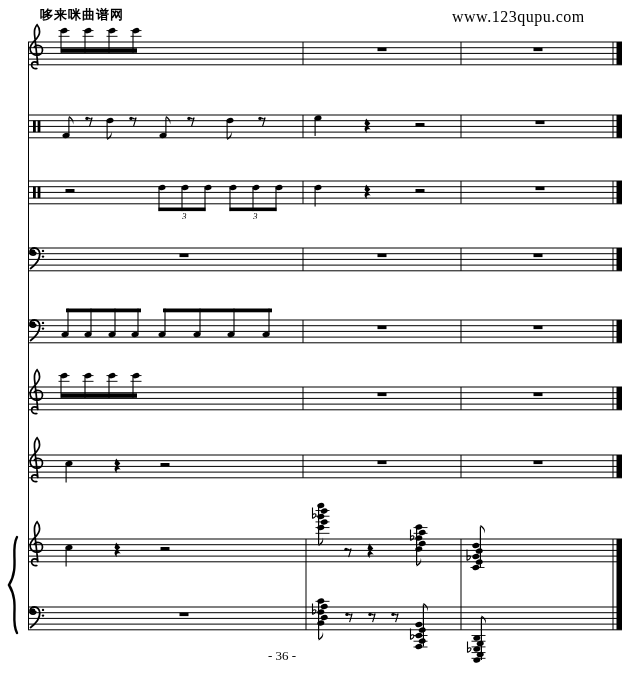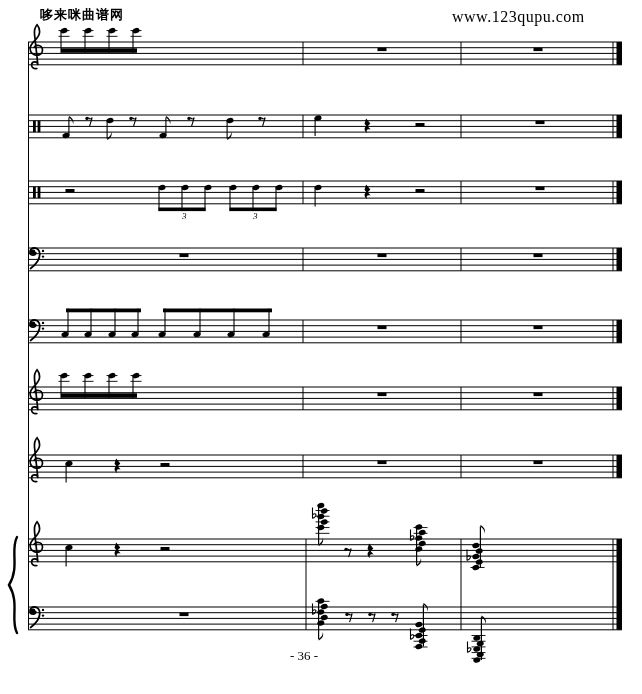--- a/index.html
+++ b/index.html
@@ -18,21 +18,21 @@
     margin-left:32px;
   }
   .site-url{
     position:absolute;left:452px;top:8px;
     font-size:16px;color:#000;
     font-family:"Liberation Serif",serif;
     letter-spacing:0.5px;
   }
   .page-number{
     position:absolute;left:268px;top:648px;width:72px;
-    text-align:center;
+    text-align:left;
     font-size:13px;color:#000;
     font-family:"Liberation Serif",serif;
   }
   svg.score{position:absolute;left:0;top:0;}
 </style>
 </head>
 <body>
 
 <div class="page">
   <span class="site-name">哆来咪曲谱网</span>

